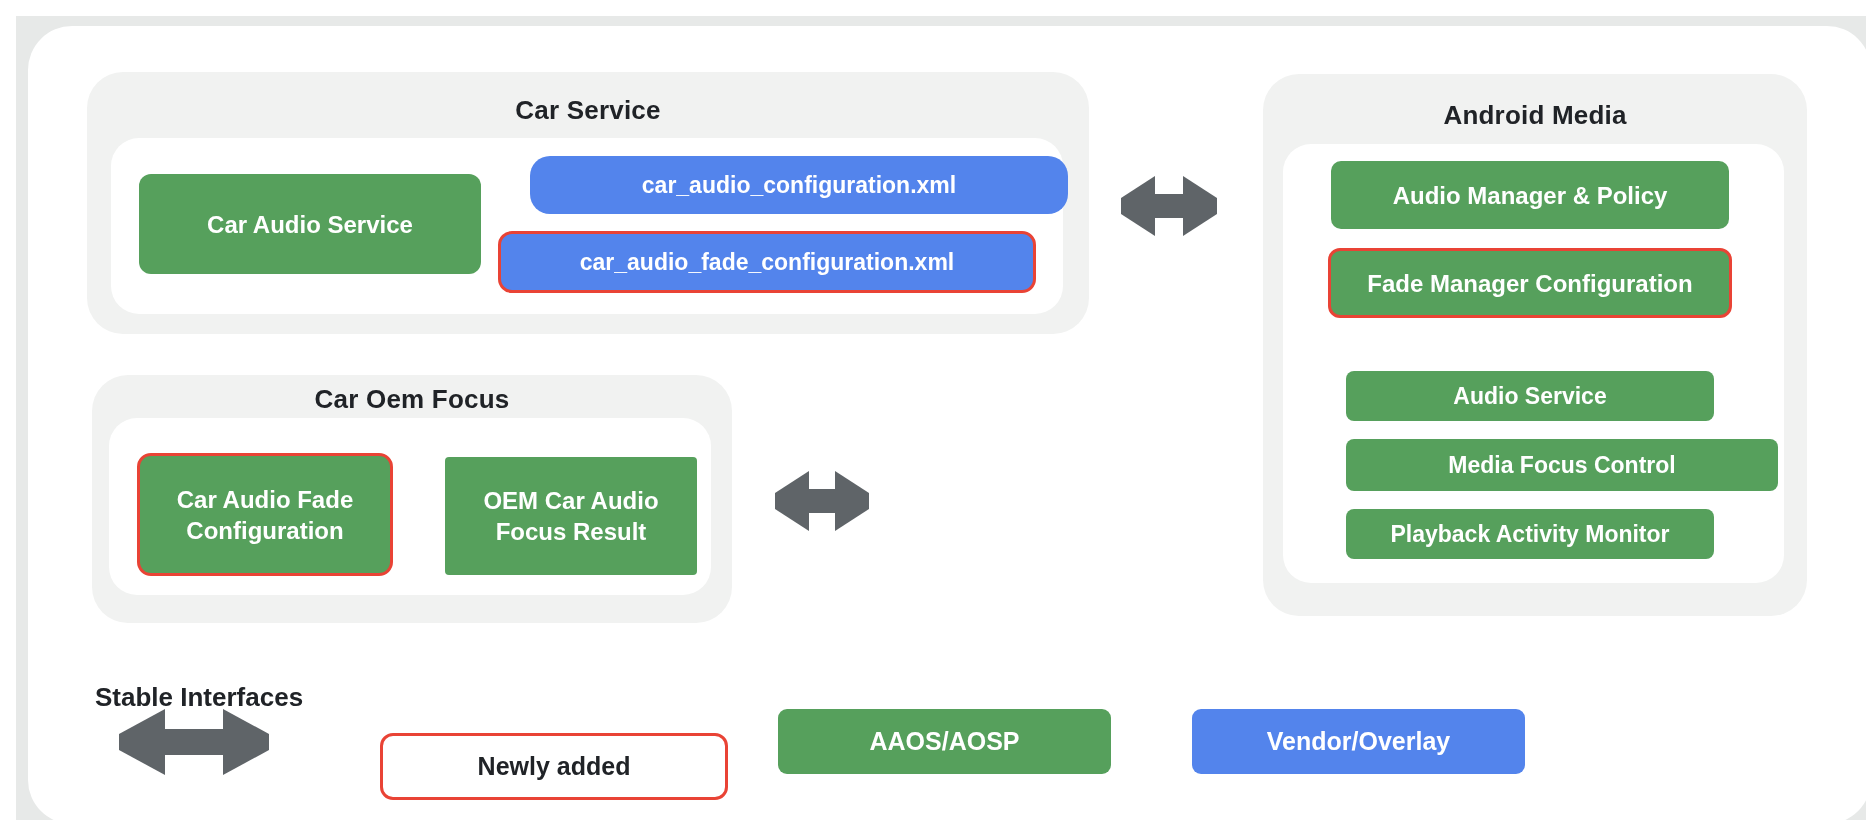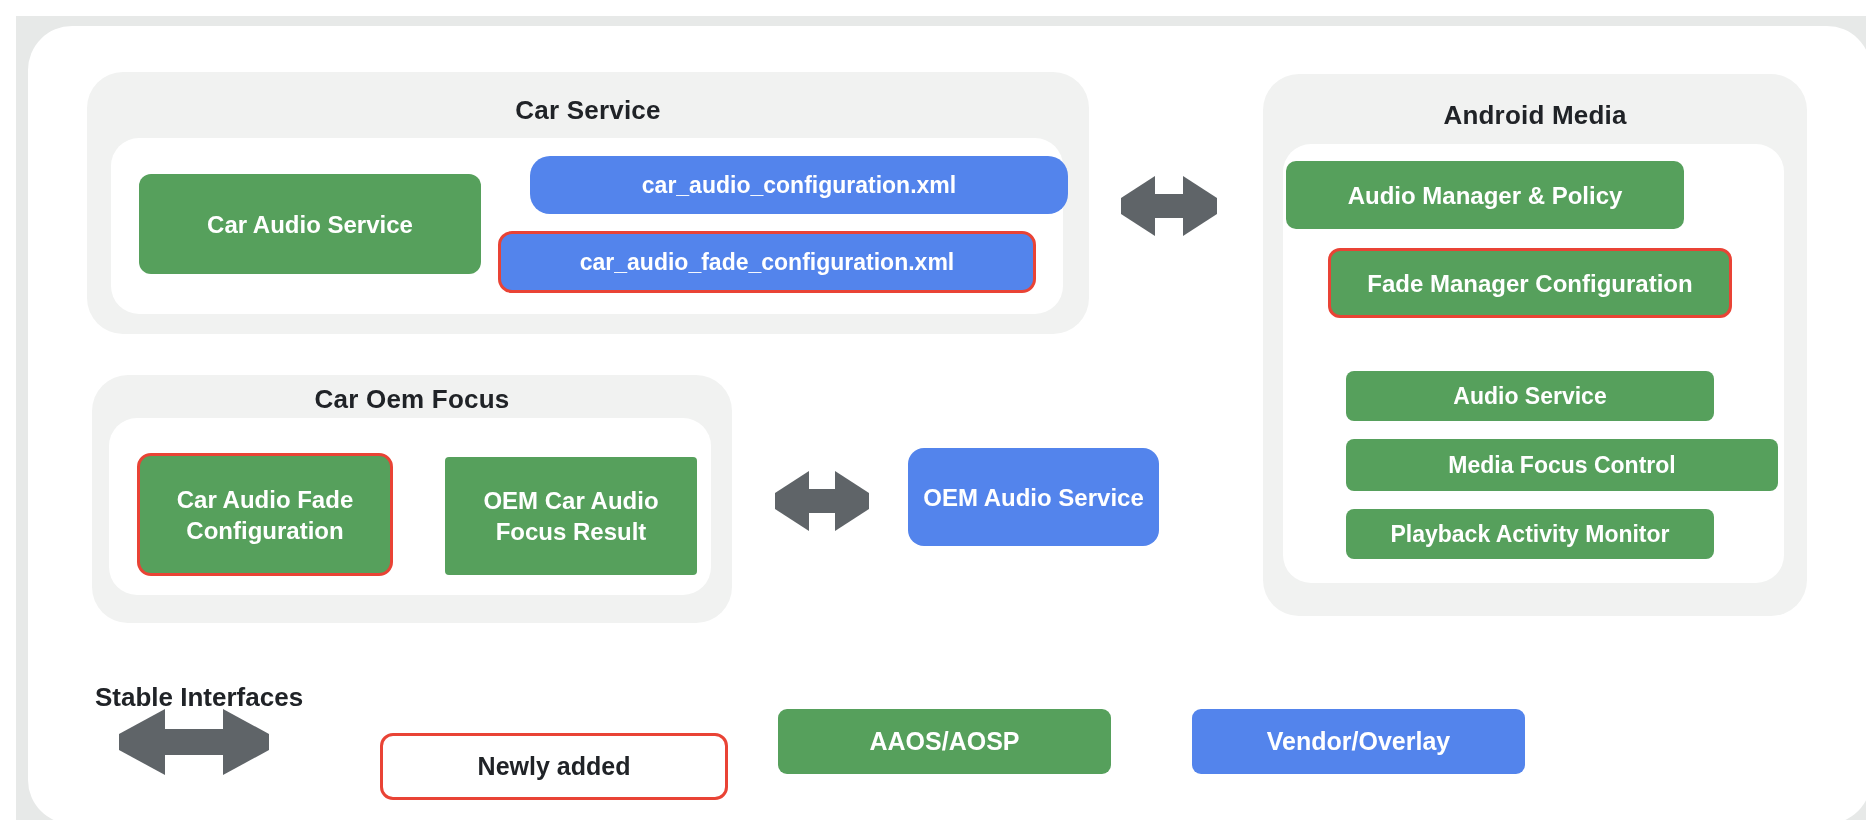--- a/index.html
+++ b/index.html
@@ -50,39 +50,38 @@
 
   <div class="arrow" style="left:1081px;top:168px;width:144px;height:44px;">
     <div class="head-l"></div>
     <div class="shaft"></div>
     <div class="head-r"></div>
   </div>
 
   <div class="panel" style="left:1247px;top:58px;width:544px;height:542px;"></div>
   <div class="panel-title" style="left:1247px;top:76px;width:544px;">Android Media</div>
   <div class="inner" style="left:1267px;top:128px;width:501px;height:439px;"></div>
-  <div class="node green" style="left:1270px;top:145px;width:398px;height:68px;font-size:24px;border-radius:10px;">Audio Manager &amp; Policy</div>
+  <div class="node green" style="left:1315px;top:145px;width:398px;height:68px;font-size:24px;border-radius:10px;">Audio Manager &amp; Policy</div>
   <div class="node green outlined" style="left:1312px;top:232px;width:404px;height:70px;font-size:24px;border-radius:12px;">Fade Manager Configuration</div>
   <div class="node green" style="left:1330px;top:355px;width:368px;height:50px;font-size:23px;border-radius:8px;">Audio Service</div>
   <div class="node green" style="left:1330px;top:423px;width:432px;height:52px;font-size:23px;border-radius:8px;">Media Focus Control</div>
   <div class="node green" style="left:1330px;top:493px;width:368px;height:50px;font-size:23px;border-radius:8px;">Playback Activity Monitor</div>
 
   <div class="panel" style="left:76px;top:359px;width:640px;height:248px;"></div>
   <div class="panel-title" style="left:76px;top:360px;width:640px;">Car Oem Focus</div>
   <div class="inner" style="left:93px;top:402px;width:602px;height:177px;"></div>
   <div class="node green outlined" style="left:121px;top:437px;width:256px;height:123px;font-size:24px;border-radius:14px;">Car Audio Fade Configuration</div>
   <div class="node green" style="left:429px;top:441px;width:252px;height:118px;font-size:24px;border-radius:4px;">OEM Car Audio Focus Result</div>
 
   <div class="arrow" style="left:735px;top:463px;width:142px;height:44px;">
     <div class="head-l"></div>
     <div class="shaft"></div>
     <div class="head-r"></div>
   </div>
 
-  <div class="node blue" style="left:892px;top:432px;width:251px;height:98px;font-size:24px;border-radius:16px;">OEM Audio Service</div>
 
   <div class="legend-label" style="left:71px;top:658px;">Stable Interfaces</div>
   <div class="arrow big" style="left:79px;top:701px;width:198px;height:50px;">
     <div class="head-l"></div>
     <div class="shaft"></div>
     <div class="head-r"></div>
   </div>
   <div class="legend-node newly" style="left:364px;top:689px;width:348px;height:67px;margin-top:28px;">Newly added</div>
   <div class="legend-node green" style="left:762px;top:693px;width:333px;height:65px;">AAOS/AOSP</div>
   <div class="legend-node blue" style="left:1176px;top:693px;width:333px;height:65px;">Vendor/Overlay</div>

